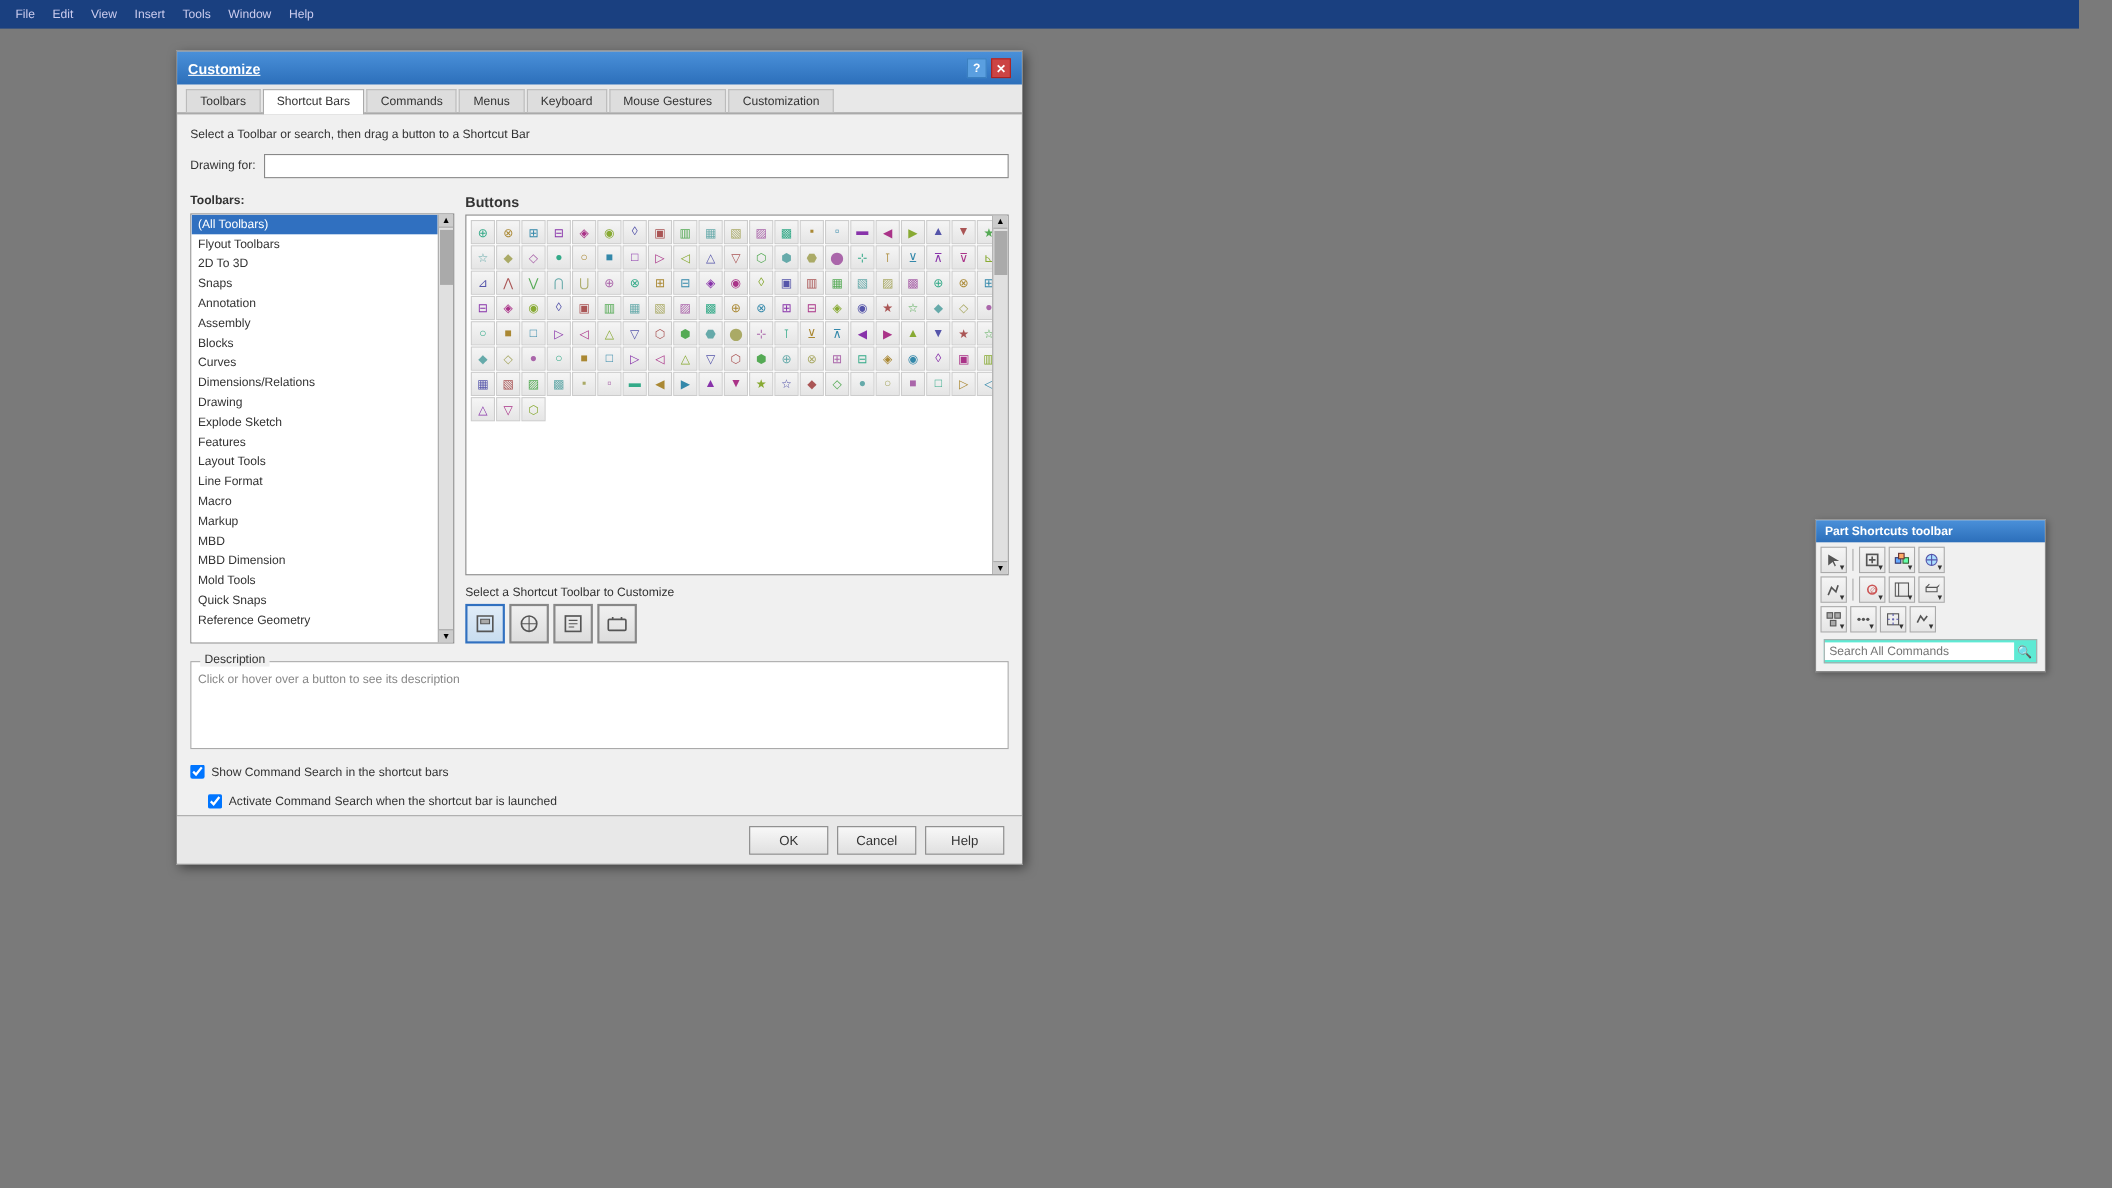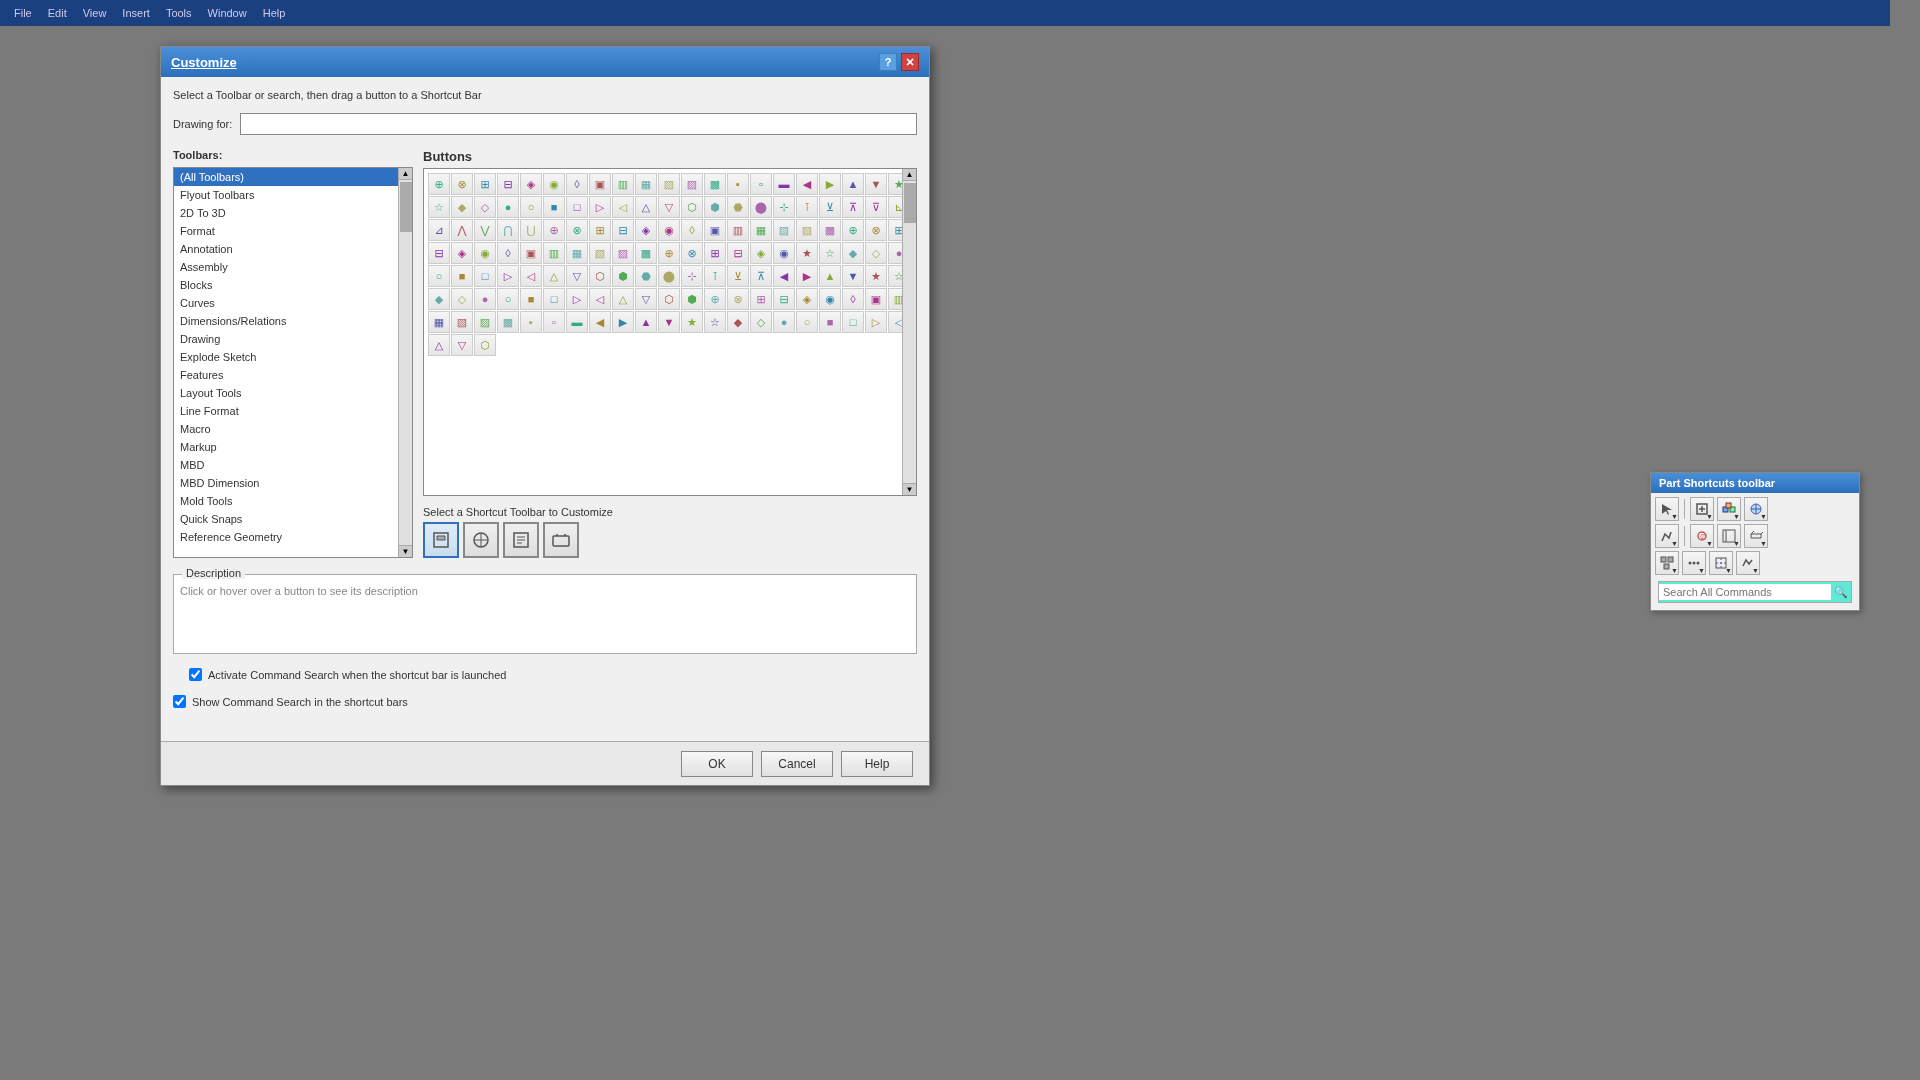--- a/index.html
+++ b/index.html
@@ -462,40 +462,49 @@
   <div class="dialog-titlebar">
     <div class="dialog-title-left">
       <span>Customize</span>
     </div>
     <div class="dialog-title-controls">
       <div class="title-btn">?</div>
       <div class="title-btn close">✕</div>
     </div>
   </div>
 
+  <div class="dialog-tabs">
+    <div class="dialog-tab">Toolbars</div>
+    <div class="dialog-tab active">Shortcut Bars</div>
+    <div class="dialog-tab">Commands</div>
+    <div class="dialog-tab">Menus</div>
+    <div class="dialog-tab">Keyboard</div>
+    <div class="dialog-tab">Mouse Gestures</div>
+    <div class="dialog-tab">Customization</div>
+  </div>
 
   <div class="dialog-body">
 
     <div class="instruction-text">Select a Toolbar or search, then drag a button to a Shortcut Bar</div>
 
     <div class="search-row">
       <span class="search-label">Drawing for:</span>
       <input type="text" class="search-input" style="">
     </div>
 
     <div class="content-area">
 
       <div class="toolbars-panel">
         <div class="panel-label">Toolbars:</div>
         <div style="display:flex; flex:1; border:1px solid #888; background:white; overflow:hidden;">
           <div class="toolbars-list" style="flex:1; border:none; overflow-y:auto;">
             <div class="list-item selected">(All Toolbars)</div>
             <div class="list-item">Flyout Toolbars</div>
             <div class="list-item">2D To 3D</div>
-            <div class="list-item">Format</div>
+            <div class="list-item">Snaps</div>
             <div class="list-item">Annotation</div>
             <div class="list-item">Assembly</div>
             <div class="list-item">Blocks</div>
             <div class="list-item">Curves</div>
             <div class="list-item">Dimensions/Relations</div>
             <div class="list-item">Drawing</div>
             <div class="list-item">Explode Sketch</div>
             <div class="list-item">Features</div>
             <div class="list-item">Layout Tools</div>
             <div class="list-item">Line Format</div>
@@ -716,27 +725,27 @@
       </div>
     </div>
 
     <div class="description-area">
       <div class="description-box">
         <span class="description-legend">Description</span>
         <div class="description-hint">Click or hover over a button to see its description</div>
       </div>
     </div>
 
+    <div class="checkbox-row">
+      <input type="checkbox" id="cb1" checked="" style="">
+      <label class="checkbox-label" for="cb1">Show Command Search in the shortcut bars</label>
+    </div>
     <div class="checkbox-row" style="margin-left:16px;">
       <input type="checkbox" id="cb2" checked="" style="">
       <label class="checkbox-label" for="cb2">Activate Command Search when the shortcut bar is launched</label>
-    </div>
-    <div class="checkbox-row">
-      <input type="checkbox" id="cb1" checked="" style="">
-      <label class="checkbox-label" for="cb1">Show Command Search in the shortcut bars</label>
     </div>
 
   </div>
 
   <div class="dialog-footer">
     <button class="footer-btn">OK</button>
     <button class="footer-btn">Cancel</button>
     <button class="footer-btn">Help</button>
   </div>
 

